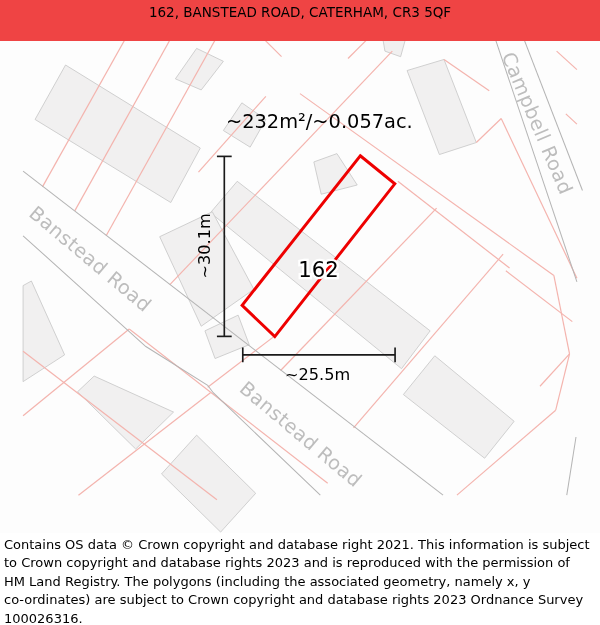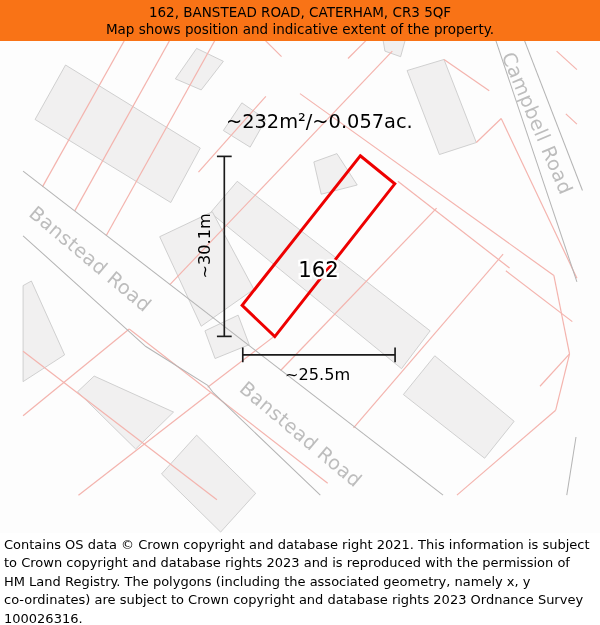--- a/index.html
+++ b/index.html
@@ -3,21 +3,21 @@
 <meta charset="utf-8">
 <style>
   html,body{margin:0;padding:0;}
   body{
     width:600px;height:625px;position:relative;background:#ffffff;
     font-family:"DejaVu Sans","Liberation Sans",sans-serif;color:#000;
     overflow:hidden;
   }
   .header{
     position:absolute;top:0;left:0;width:600px;height:41px;
-    text-align:center;background:#f97316;z-index:3;
+    text-align:center;background:#ef4444;z-index:3;
   }
   .header .title{font-size:13.5px;line-height:17px;padding-top:4px;}
   .header .subtitle{font-size:13.5px;line-height:17px;}
   .map-wrap{position:absolute;top:41px;left:0;width:600px;height:492px;background:#fdfdfd;}
   svg{display:block;}
   .bldg{fill:#f1f0f0;stroke:#c7c7c7;stroke-width:0.9;}
   .parcels{fill:none;stroke-width:1.3;}
   .roads{fill:none;stroke-width:1.1;}
   .plot{fill:none;stroke-width:3.2;}
   .dims line{stroke:#1a1a1a;stroke-width:1.8;}
@@ -29,21 +29,20 @@
     position:absolute;top:533px;left:0;width:600px;height:92px;background:#fff;
     font-size:13px;line-height:18.4px;padding-left:4px;padding-top:3px;z-index:3;
   }
   .footer div{white-space:nowrap;}
 </style>
 </head>
 <body>
 
 <div class="header">
   <div class="title">162, BANSTEAD ROAD, CATERHAM, CR3 5QF</div>
-  <div class="subtitle">Map shows position and indicative extent of the property.</div>
 </div>
 
 <div class="map-wrap">
 <svg width="600" height="492" viewBox="0 41 600 533" xmlns="http://www.w3.org/2000/svg">
 
   <g fill="#f1f0f0">
     <polygon class="bldg" points="13,126 46,67 192,157 160,216"></polygon>
     <polygon class="bldg" points="165,82 188,49 217,63 193,94"></polygon>
     <polygon class="bldg" points="217,138 237,108 263,126 246,156"></polygon>
     <polygon class="bldg" points="315,172 340,163 362,197 323,207"></polygon>

